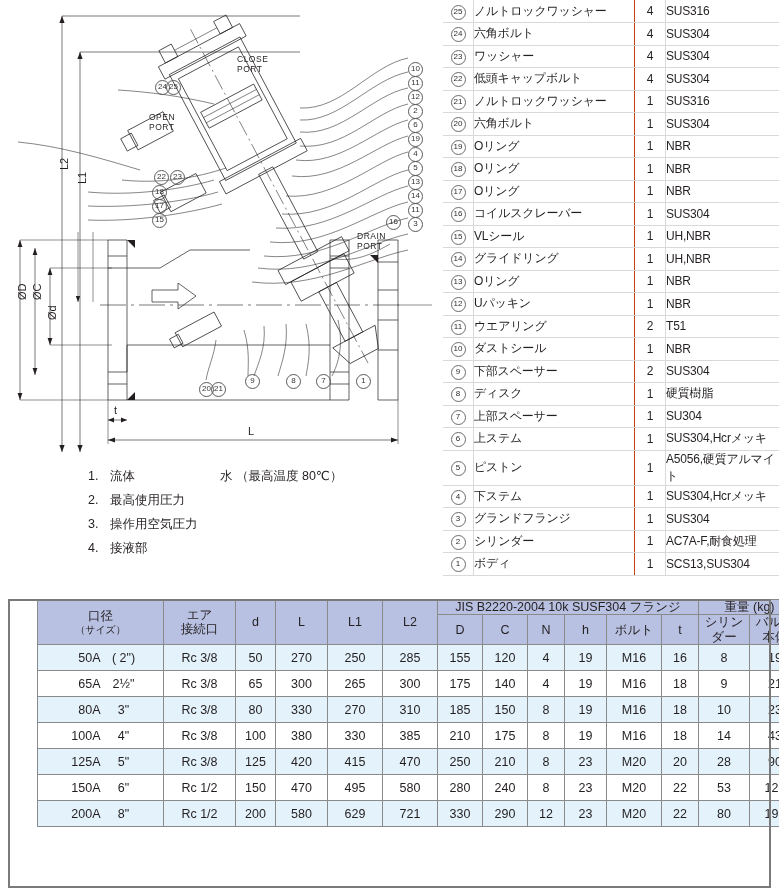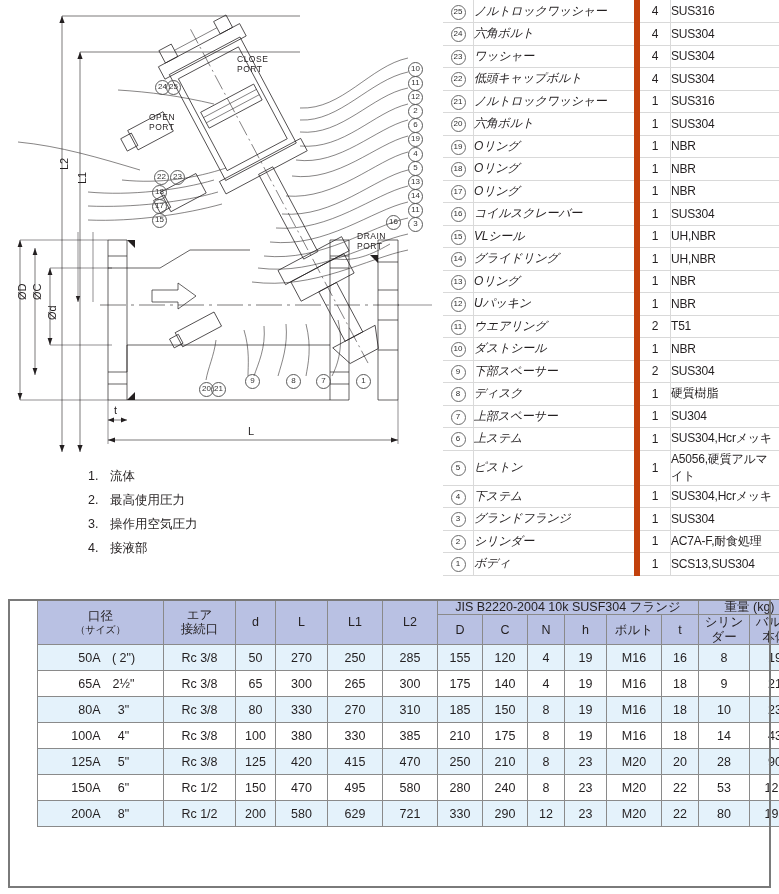--- a/index.html
+++ b/index.html
@@ -96,23 +96,22 @@
   .pl-no {
     width: 30px;
     text-align: center;
     border-right: 1px solid #d9d9d9;
     font-size: 10.5px;
     color: #333;
   }
   .pl-name {
     width: 160px;
     padding-left: 6px;
-    border-right: 6px solid #c2410c;
+    border-right: 1px solid #c2410c;
     letter-spacing: -0.2px;
-    font-style: italic;
   }
   .pl-qty {
     width: 30px;
     text-align: center;
     border-right: 1px solid #d9d9d9;
   }
   .pl-mat {
     padding-left: 7px;
     letter-spacing: -0.2px;
   }
@@ -370,20 +369,21 @@
     <div class="callout" style="left:245px; top:374px;">9</div>
     <div class="callout" style="left:286px; top:374px;">8</div>
     <div class="callout" style="left:316px; top:374px;">7</div>
     <div class="callout" style="left:356px; top:374px;">1</div>
   </div>
 
   <div id="spec-notes">
     <div class="spec-row">
       <span class="spec-num">1.</span>
       <span class="spec-label">流体</span>
+      <span class="spec-value">水 （最高温度 80℃）</span>
     </div>
     <div class="spec-row">
       <span class="spec-num">2.</span>
       <span class="spec-label">最高使用圧力</span>
     </div>
     <div class="spec-row">
       <span class="spec-num">3.</span>
       <span class="spec-label">操作用空気圧力</span>
     </div>
     <div class="spec-row">

